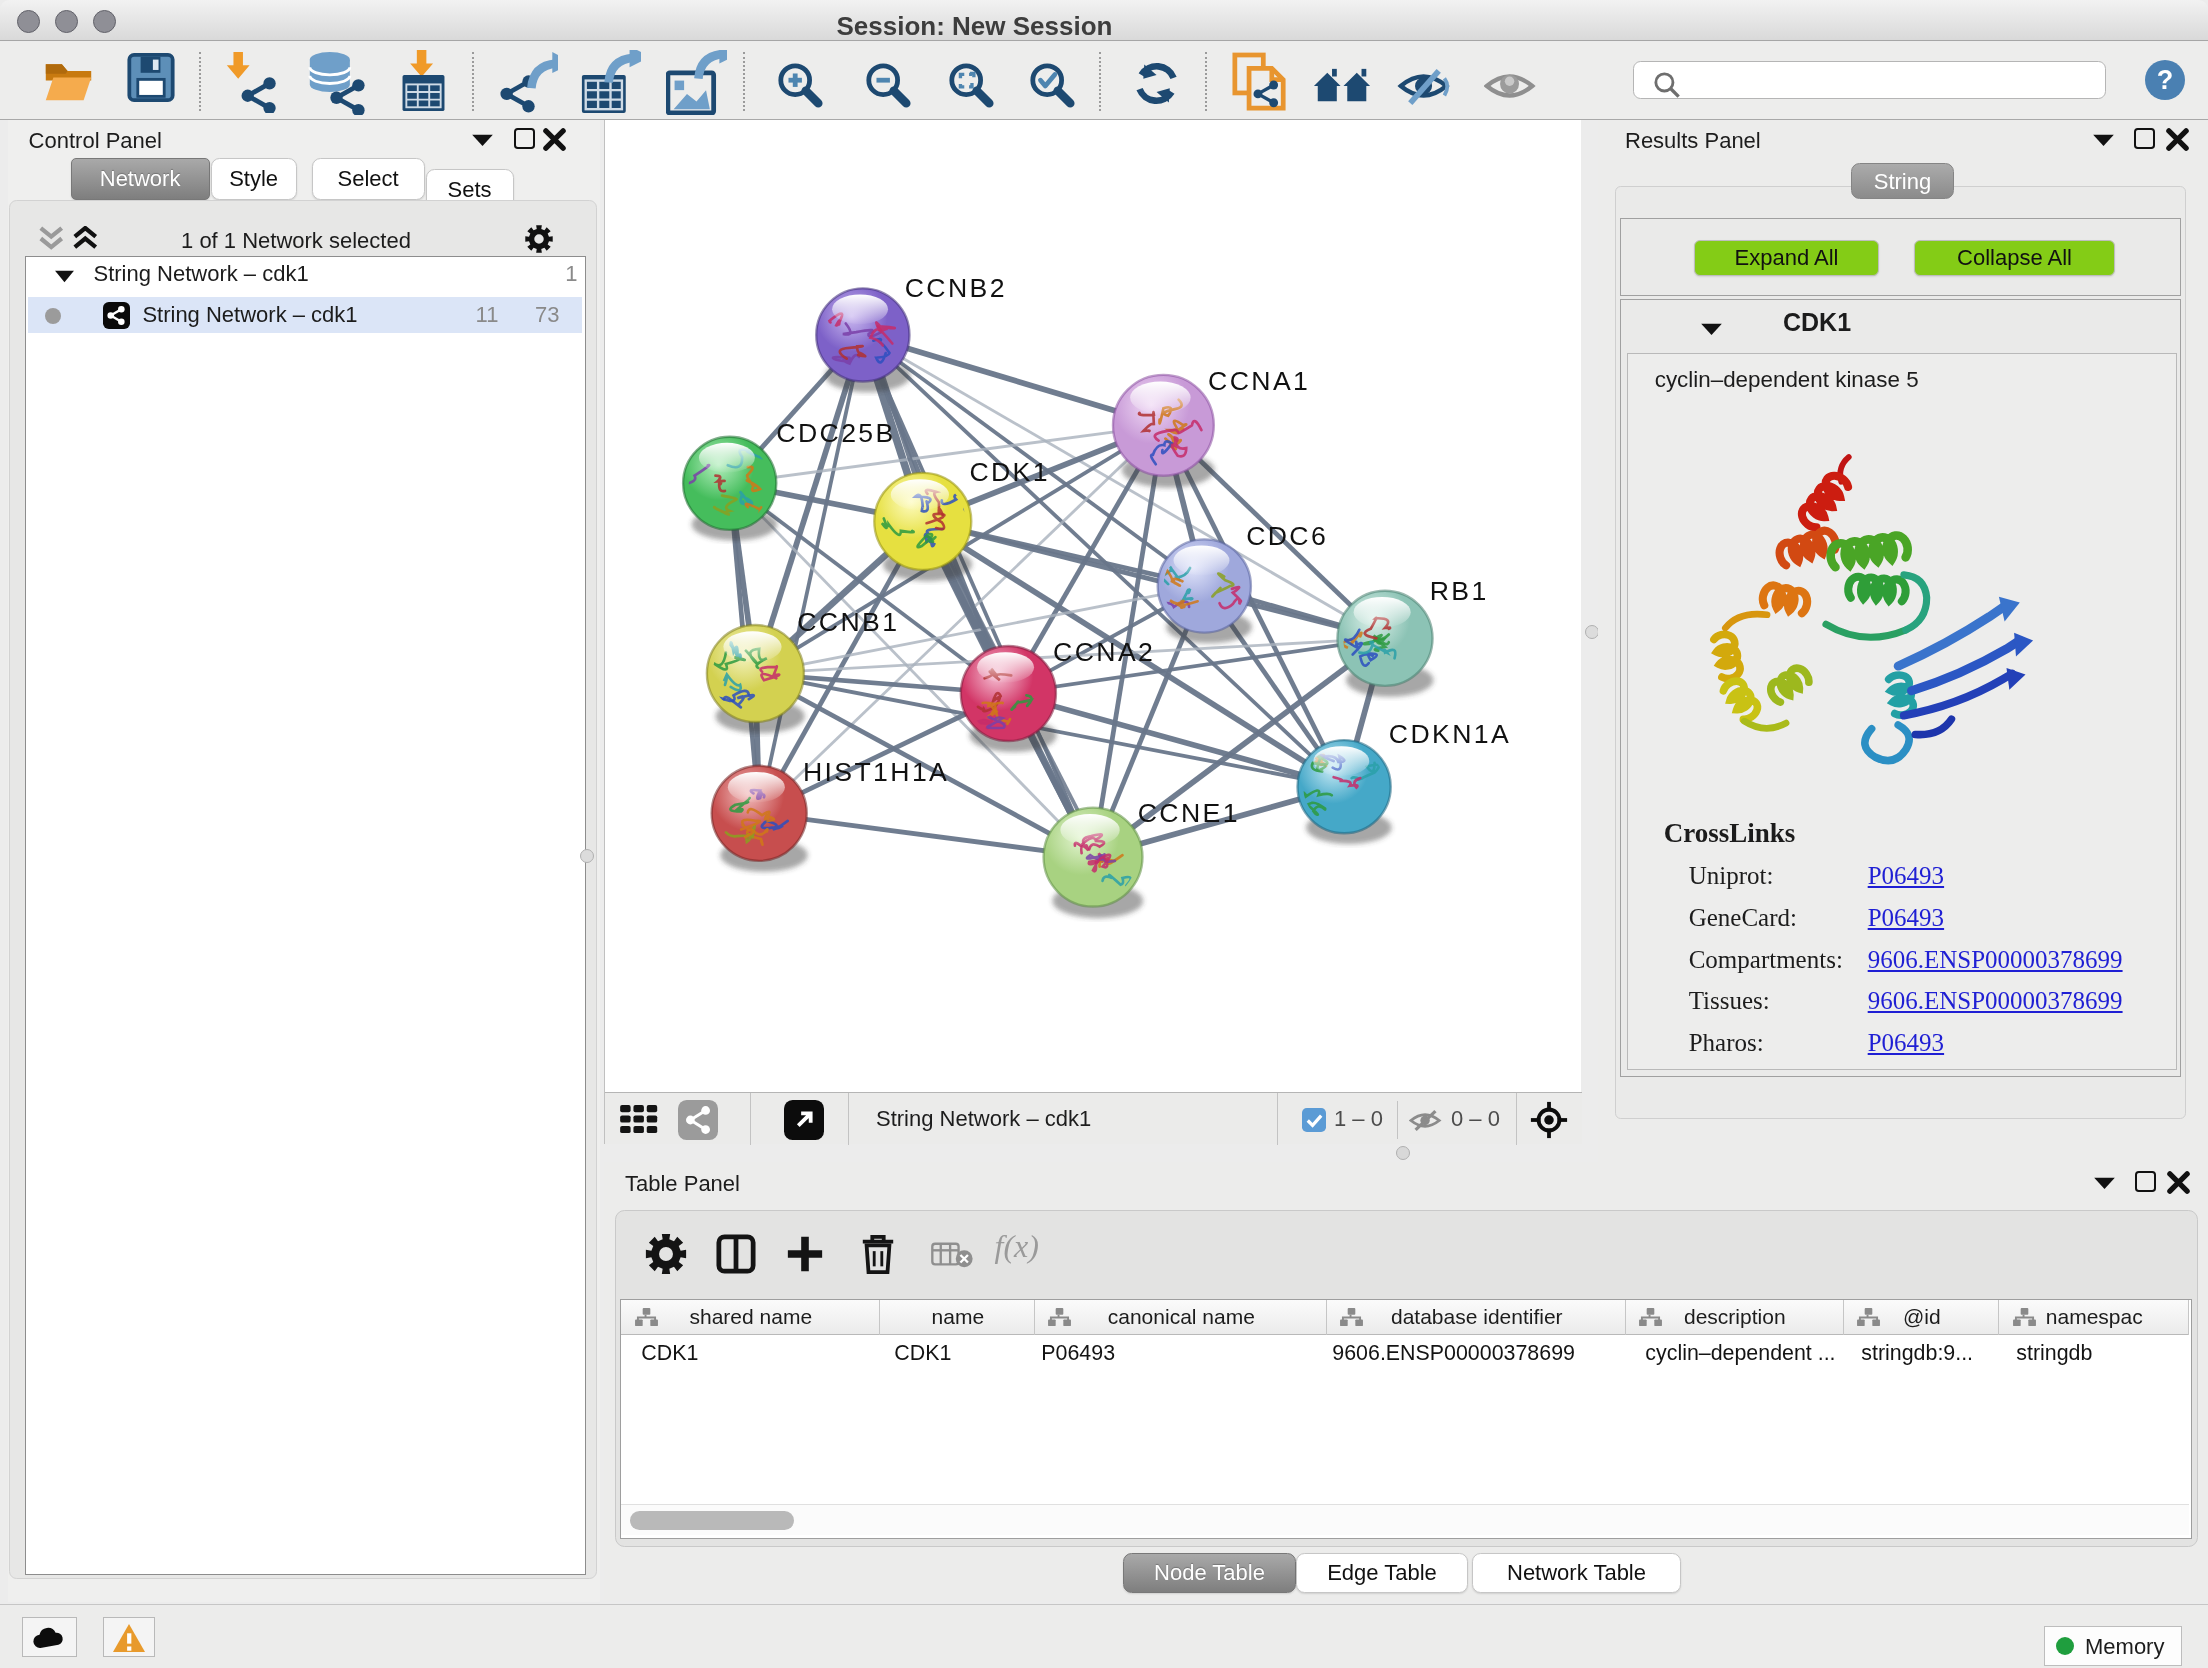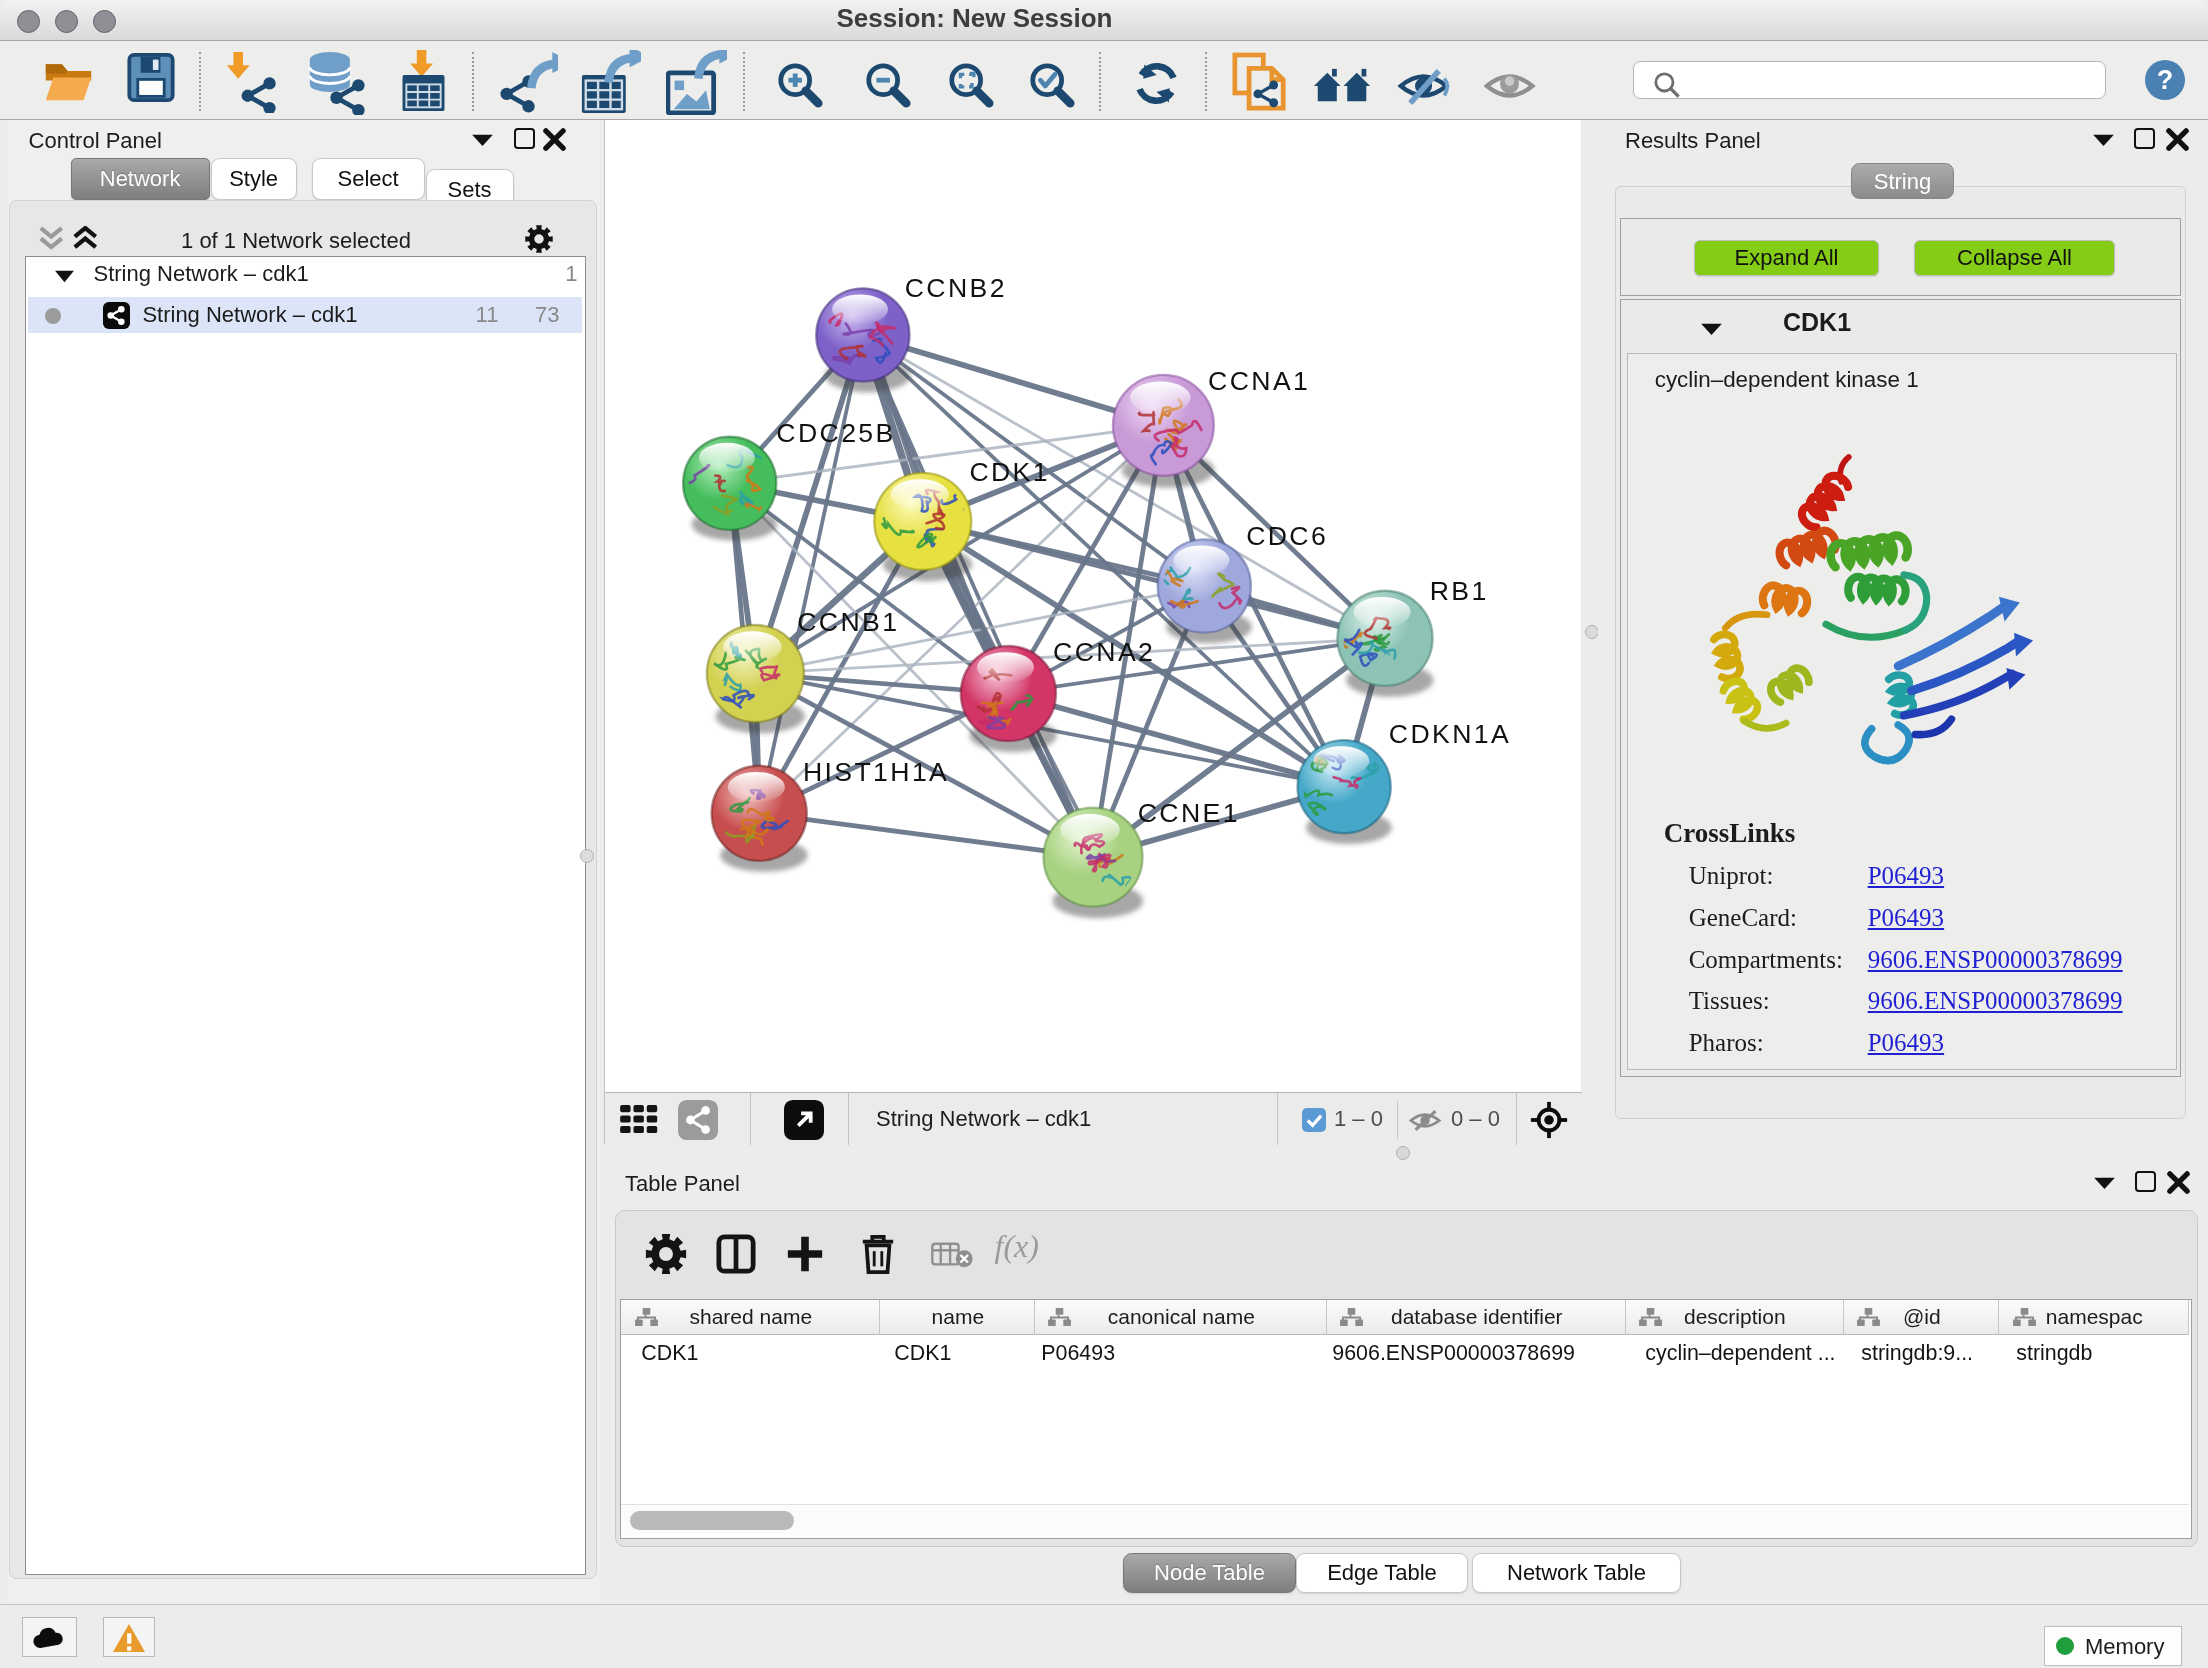--- a/index.html
+++ b/index.html
@@ -1,20 +1,20 @@
 <!DOCTYPE html>
 <html style="font-size:15px"><head><meta charset="utf-8"><title>Session: New Session</title>
 <style>
 *{margin:0;padding:0;box-sizing:border-box;}
 html,body{width:2208px;height:1668px;}
 body{font-family:"Liberation Sans",sans-serif;background:#ececec;position:relative;overflow:hidden;color:#1c1c1c;}
 .abs{position:absolute;}
 .titlebar{left:0;top:0;width:2208px;height:41px;background:linear-gradient(#f2f2f2,#d9d9d9);border-bottom:1px solid #a6a6a6;border-radius:9.5px 9.5px 0 0;}
 .tl{width:23px;height:23px;border-radius:50%;background:#8f8f96;border:1.4px solid #62626a;top:9.5px;}
-.wtitle{top:3px;left:0;width:1949px;text-align:center;font-size:26px;font-weight:700;color:#3d3d3d;}
+.wtitle{top:11px;left:0;width:1949px;text-align:center;font-size:26px;font-weight:700;color:#3d3d3d;}
 .toolbar{left:0;top:42px;width:2208px;height:78px;background:#ededec;border-bottom:1px solid #a8a8a8;}
 .vsep{top:9.5px;width:0;height:59px;border-left:2.9px dotted #9b9b9b;}
 .search{left:1633px;top:19px;width:473px;height:38px;background:#fff;border:1.9px solid #b5b5b5;border-radius:7.6px;}
 .help{left:2145px;top:18px;width:40px;height:40px;border-radius:50%;background:#4a80b2;color:#fff;font-weight:700;font-size:27px;text-align:center;line-height:40px;}
 .ptitle{font-size:22px;color:#1c1c1c;}
 .tab{position:absolute;height:42px;border-radius:8.6px;background:#fff;border:1.4px solid #c6c6c6;font-size:22px;text-align:center;color:#111;box-shadow:0 1px 1.9px rgba(0,0,0,0.12);}
 .tabsel{background:linear-gradient(#a9a9a9,#7e7e7e);color:#fff;border:1.4px solid #787878;text-shadow:0 -1px 1px rgba(0,0,0,0.25);}
 .btn{position:absolute;background:#84cc16;border:1.4px solid #bdbdbd;border-radius:6px;font-size:22px;text-align:center;color:#111;box-shadow:0 1px 1.9px rgba(0,0,0,0.10);}
 </style></head>
 <body>
@@ -601,21 +601,21 @@
   <div class="abs" style="left:22px;top:98px;width:561px;height:78px;border:1px solid #a0a0a0;">
      <div class="abs btn" style="left:73px;top:21px;width:185px;height:36px;line-height:34px;">Expand All</div>
      <div class="abs btn" style="left:293px;top:21px;width:201px;height:36px;line-height:34px;">Collapse All</div>
   </div>
   <div class="abs" style="left:22px;top:179px;width:561px;height:778px;border:1px solid #a0a0a0;">
      <svg class="abs" style="left:78px;top:21px" width="25" height="15" viewBox="0 0 26 16">
         <path d="M2 3 h22 l-11 12 z" fill="#111"></path>
       </svg>
      <div class="abs" style="left:162px;top:7.6px;font-size:25px;font-weight:700;">CDK1</div>
      <div class="abs" style="left:5.7px;top:53px;width:550px;height:717px;border:1px solid #b9b9b9;background:#ededec;">
-        <div class="abs" style="left:27px;top:13.3px;font-size:22.4px;">cyclin–dependent kinase 1</div>
+        <div class="abs" style="left:27px;top:13.3px;font-size:22.4px;">cyclin–dependent kinase 5</div>
 <svg class="abs" style="left:46px;top:99px" width="361" height="314" viewBox="0 0 380 330">
           <g fill="none" stroke-linecap="round">
             <path d="M176 30 q-4 -16 8 -26" stroke="#c01414" stroke-width="6"></path>
             <g transform="translate(150 78) rotate(-52)">
               <path d="M0 0 a 10 13 0 1 1 13.5 0 a 10 13 0 1 1 13.5 0 a 10 13 0 1 1 13.5 0 a 10 13 0 1 1 13.5 0" fill="none" stroke="#cc1d10" stroke-width="8.5" stroke-linecap="round"></path>
             </g>
             <g transform="translate(118 118) rotate(-18)">
               <path d="M0 0 a 10 13 0 1 1 13.5 0 a 10 13 0 1 1 13.5 0 a 10 13 0 1 1 13.5 0 a 10 13 0 1 1 13.5 0" fill="none" stroke="#d24912" stroke-width="8.5" stroke-linecap="round"></path>
             </g>
             <g transform="translate(95 160) rotate(12)">

